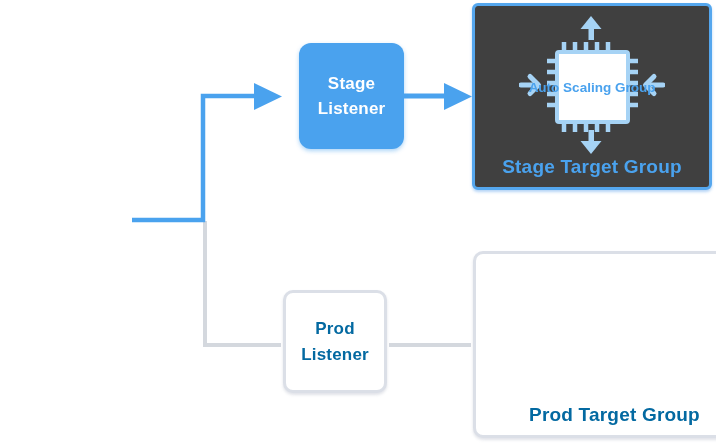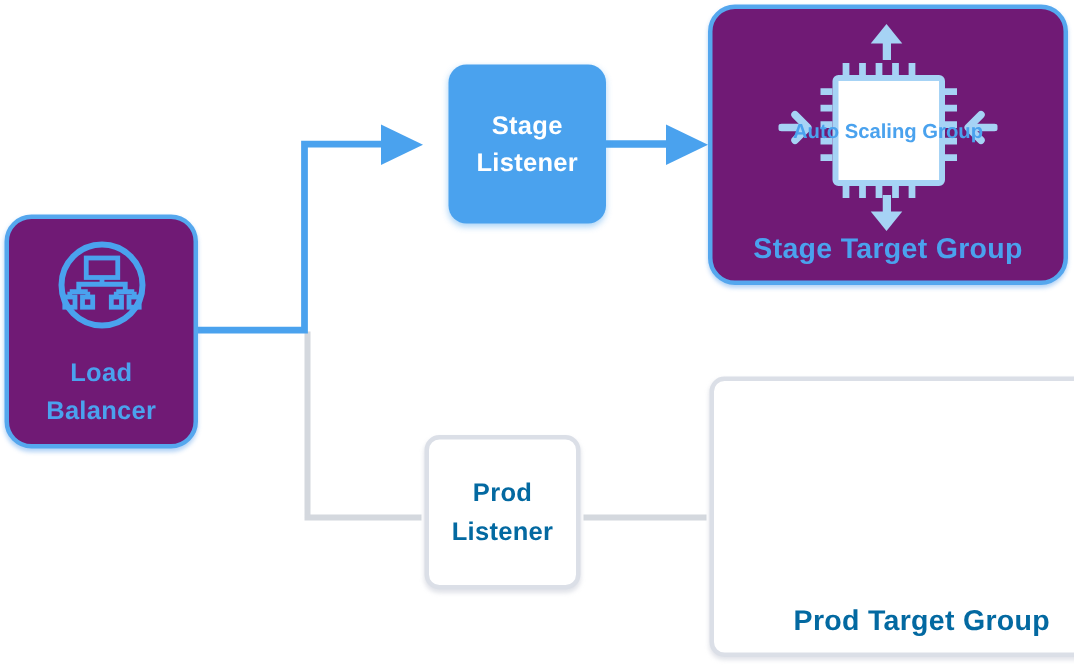--- a/index.html
+++ b/index.html
@@ -5,21 +5,21 @@
   html,body{margin:0;padding:0;background:#ffffff;}
   .canvas{
     position:relative;width:716px;height:445px;background:#ffffff;overflow:hidden;
     font-family:"Liberation Sans", sans-serif;
   }
   .connectors{position:absolute;left:0;top:0;z-index:0;}
   .node{position:absolute;box-sizing:border-box;z-index:1;display:flex;flex-direction:column;
         align-items:center;justify-content:center;text-align:center;}
   
   .card-blue-light{
-    background:#701a75;border:3px solid #55a7ee;border-radius:18px;
+    background:#404040;border:3px solid #55a7ee;border-radius:6px;
     box-shadow:0 2px 3px rgba(90,160,235,.45);
   }
   .card-blue-solid{
     background:#4aa2ee;border-radius:12px;
     box-shadow:0 2px 4px rgba(74,162,238,.45);
     margin-left:16px;
   }
   
   .card-gray{
     background:#ffffff;border:3px solid #dbdfe7;border-radius:10px;
@@ -61,39 +61,20 @@
 
     <path d="M389 345 H471" fill="none" stroke="#d4d8de" stroke-width="4"></path>
 
     <path d="M132 220 H203 V96 H254" fill="none" stroke="#4aa2ee" stroke-width="4.5"></path>
     <polygon points="254,83 254,110 282,96.5" fill="#4aa2ee"></polygon>
 
     <path d="M390 96 H446" fill="none" stroke="#4aa2ee" stroke-width="5"></path>
     <polygon points="444,83 444,110 472,96.5" fill="#4aa2ee"></polygon>
   </svg>
 
-  <div class="node lb card-blue-light">
-    <span>
-      <svg width="64" height="64" viewBox="0 0 64 64">
-        <circle cx="32" cy="32" r="27" fill="none" stroke="#4aa2ee" stroke-width="4"></circle>
-        <g fill="none" stroke="#4aa2ee" stroke-width="3.2">
-          <rect x="21.5" y="14" width="21" height="13"></rect>
-          <path d="M32 27 V31.5"></path>
-          <path d="M16.5 36 V31.5 H47.5 V36"></path>
-          <path d="M10.5 36.5 H22.5 M41.5 36.5 H53.5"></path>
-          <path d="M10.5 36.5 V39.5 M22.5 36.5 V39.5 M41.5 36.5 V39.5 M53.5 36.5 V39.5"></path>
-          <rect x="7.2" y="40" width="6.8" height="6.8"></rect>
-          <rect x="19" y="40" width="6.8" height="6.8"></rect>
-          <rect x="38.2" y="40" width="6.8" height="6.8"></rect>
-          <rect x="50" y="40" width="6.8" height="6.8"></rect>
-        </g>
-      </svg>
-    </span>
-    <span class="node-label txt-blue">Load Balancer</span>
-  </div>
 
   <div class="node stage-listener card-blue-solid">
     <span class="node-label txt-white">Stage Listener</span>
   </div>
 
   <div class="node prod-listener card-gray">
     <span class="node-label txt-gray">Prod Listener</span>
   </div>
 
   <div class="node stage-tg card-blue-light">

